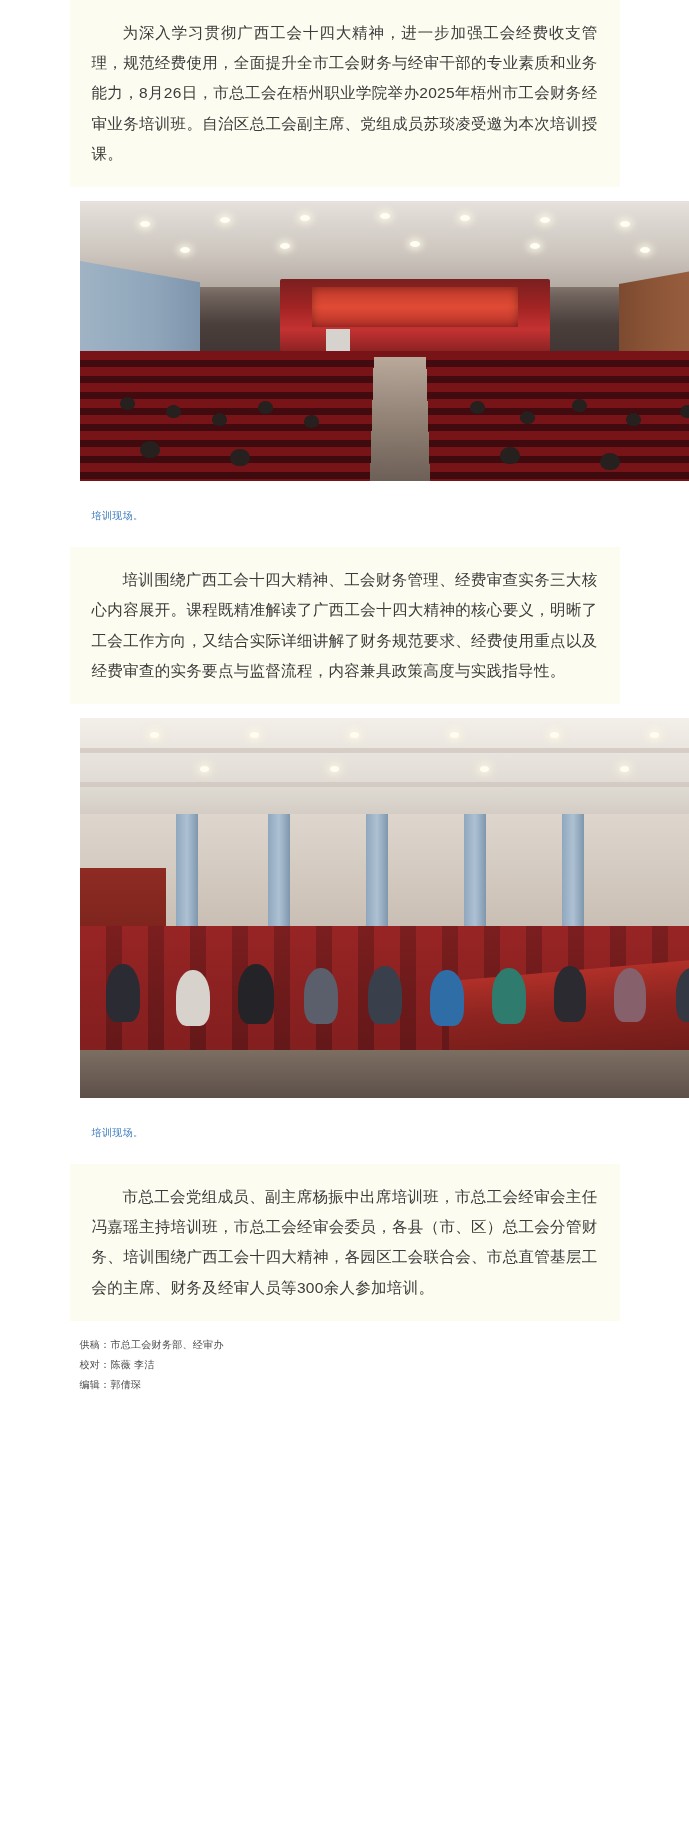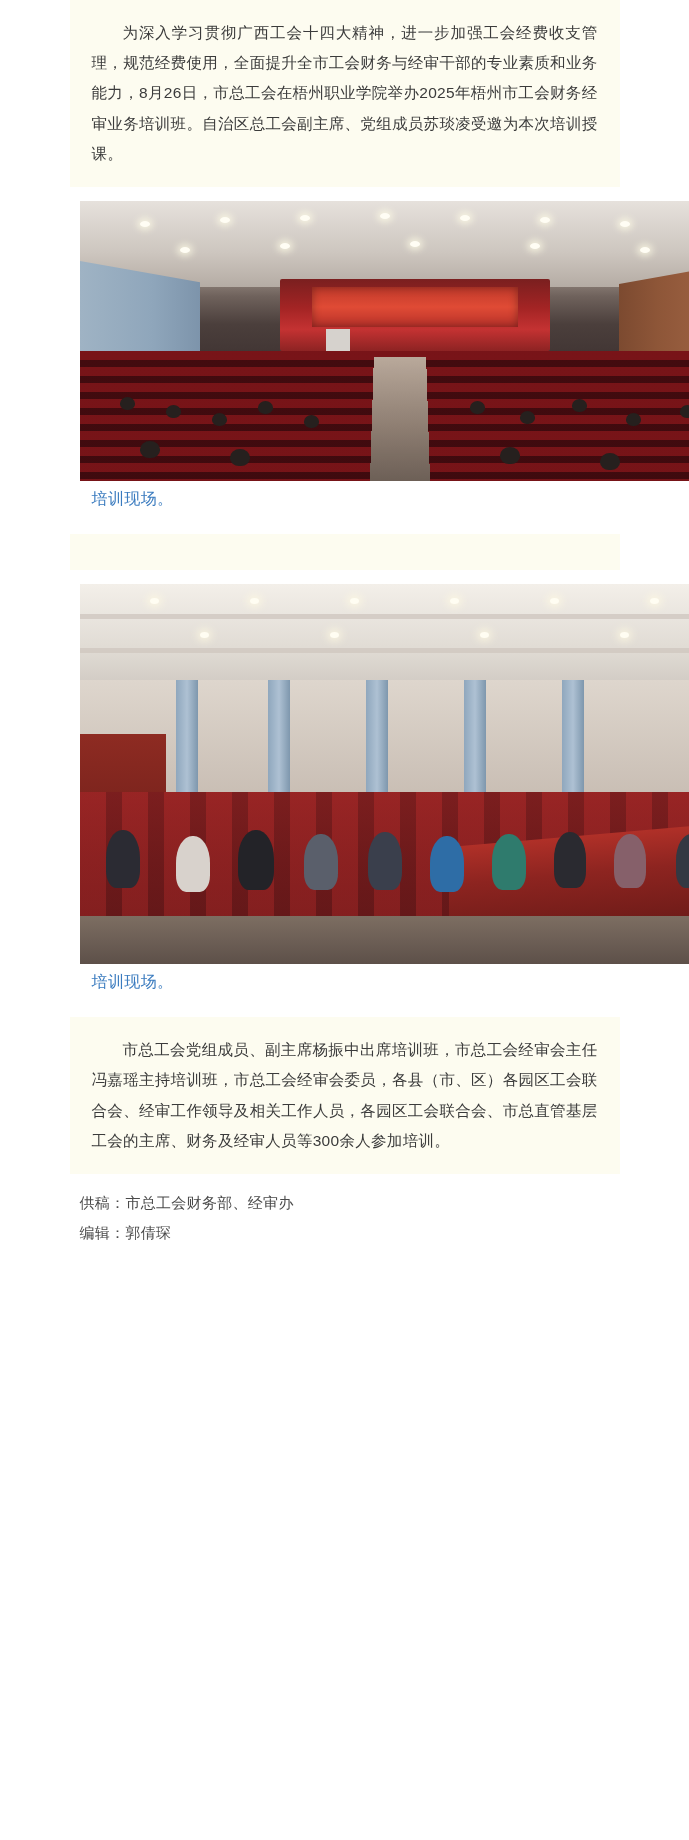--- a/index.html
+++ b/index.html
@@ -44,24 +44,25 @@
     box-sizing: border-box;
     background: #ffffff;
   }
   .photo {
     width: 669px;
     position: relative;
     overflow: hidden;
     border: 0;
   }
   .caption {
-    font-size: 16px;
+    font-size: 10px;
     color: #3a7bbf;
     padding: 8px 0 10px 12px;
     letter-spacing: 0.4px;
+    margin-top: 20px;
   }
   
   .ph1 {
     height: 280px;
     background:
       linear-gradient(to bottom, #d9d3cd 0%, #cfc9c3 14%, #bdb3ab 20%, #9c8f86 26%, #6f625c 34%, #4b3f3c 44%, #3d3130 60%, #2e2523 100%);
   }
   .ph1 .ceiling {
     position: absolute; left:0; top:0; width:100%; height:86px;
     background: linear-gradient(to bottom, #e6e1dc, #cdc6bf 60%, #b5aca4);
@@ -159,21 +160,21 @@
   .ph2 .floor2 {
     position:absolute; left:0; bottom:0; width:100%; height:48px;
     background: linear-gradient(to bottom, #7d6e62, #5d5049);
   }
   
   .credits {
     padding: 14px 10px 18px 10px;
     background:#ffffff;
   }
   .credits div {
-    font-size: 15px;
+    font-size: 10px;
     line-height: 2.0;
     color: #4a4a4a;
     letter-spacing: .3px;
   }
 </style>
 </head>
 <body>
 
 <div class="page">
 
@@ -221,20 +222,21 @@
       <div class="head" style="left:150px; top:248px; width:20px; height:17px;"></div>
       <div class="head" style="left:420px; top:246px; width:20px; height:17px;"></div>
       <div class="head" style="left:520px; top:252px; width:20px; height:17px;"></div>
     </div>
     <div class="caption">培训现场。</div>
   </div>
 
   <div class="gap"></div>
 
   <div class="block">
+    <p>培训围绕广西工会十四大精神、工会财务管理、经费审查实务三大核心内容展开。课程既精准解读了广西工会十四大精神的核心要义，明晰了工会工作方向，又结合实际详细讲解了财务规范要求、经费使用重点以及经费审查的实务要点与监督流程，内容兼具政策高度与实践指导性。</p>
   </div>
 
   <div class="gap"></div>
 
   <div class="figure">
     <div class="photo ph2">
       <div class="ceiling2"></div>
       <div class="beam" style="left:0;  top:30px; width:669px;"></div>
       <div class="beam" style="left:0;  top:64px; width:669px;"></div>
       <div class="dot2" style="position:absolute; left:70px;  top:14px;"></div>
@@ -267,21 +269,22 @@
       <div class="person" style="left:534px; top:250px; width:32px; height:54px; background:#86606a;"></div>
       <div class="person" style="left:596px; top:250px; width:32px; height:54px; background:#343842;"></div>
       <div class="floor2"></div>
     </div>
     <div class="caption">培训现场。</div>
   </div>
 
   <div class="gap"></div>
 
   <div class="block">
-    <p>市总工会党组成员、副主席杨振中出席培训班，市总工会经审会主任冯嘉瑶主持培训班，市总工会经审会委员，各县（市、区）各园区工会联合会、经审工作领导及相关工作人员，各园区工会联合会、市总直管基层工会的主席、财务及经审人员等300余人参加培训。</p>
+    <p>市总工会党组成员、副主席杨振中出席培训班，市总工会经审会主任冯嘉瑶主持培训班，市总工会经审会委员，各县（市、区）总工会分管财务、培训围绕广西工会十四大精神，各园区工会联合会、市总直管基层工会的主席、财务及经审人员等300余人参加培训。</p>
   </div>
 
   <div class="credits">
     <div>供稿：市总工会财务部、经审办</div>
+    <div>校对：陈薇  李洁</div>
     <div>编辑：郭倩琛</div>
   </div>
 
 </div>
 
 </body></html>

